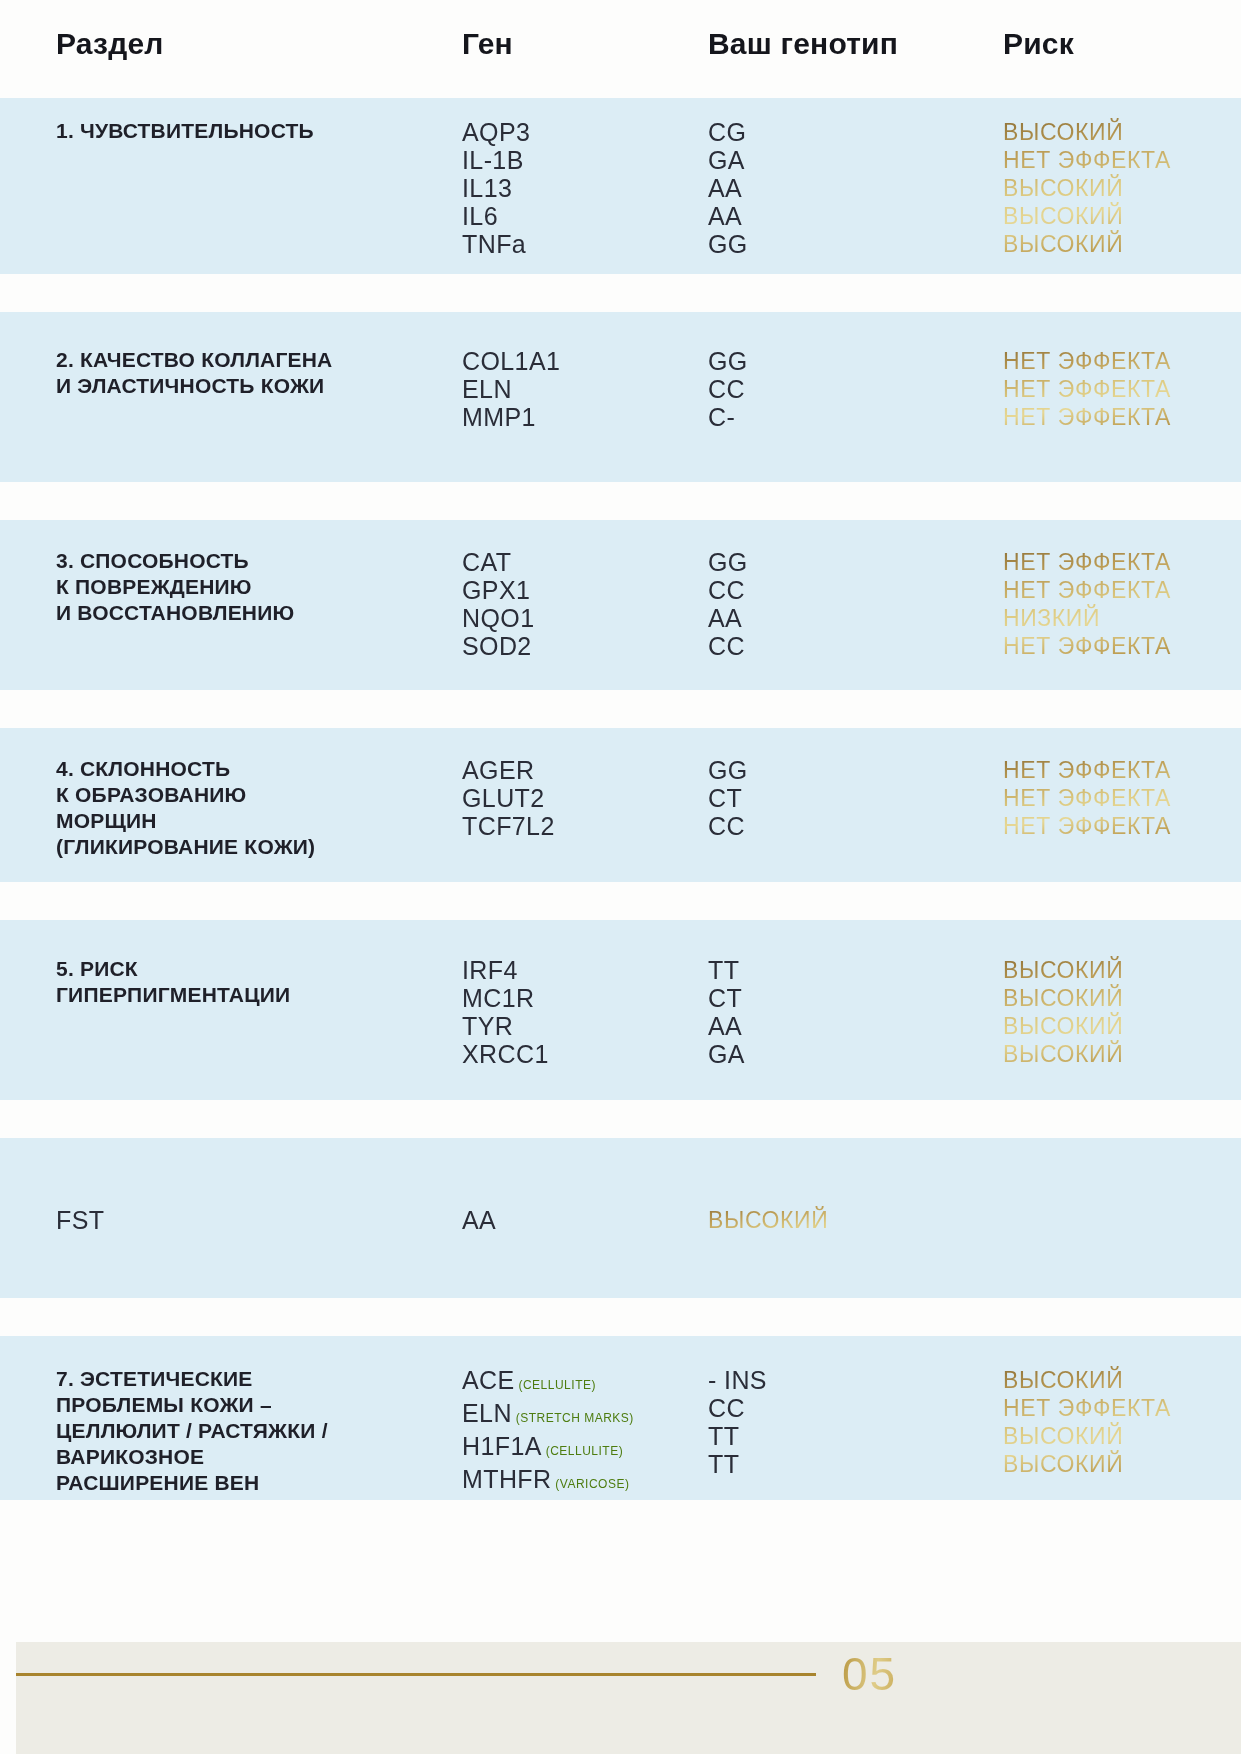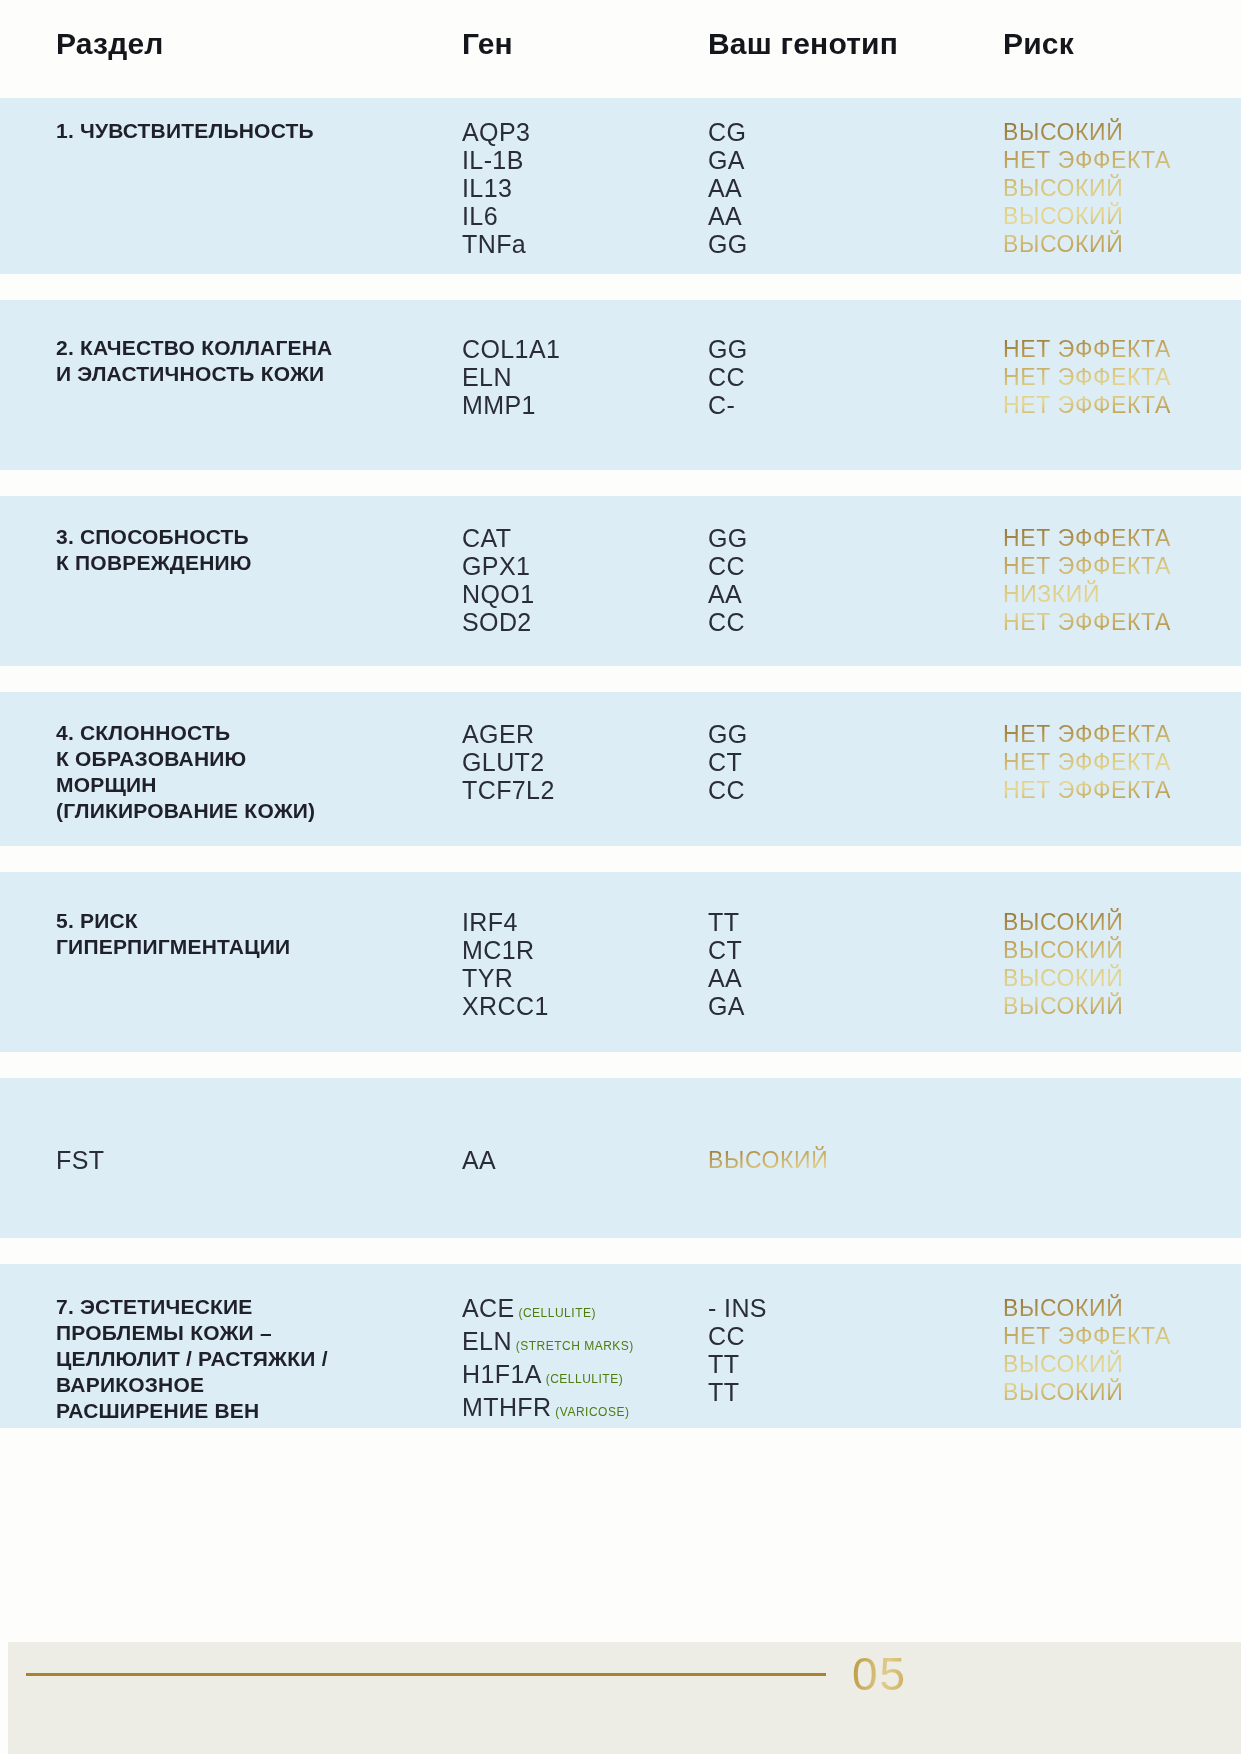--- a/index.html
+++ b/index.html
@@ -36,21 +36,21 @@
     font-size:30px;font-weight:800;color:#15161c;letter-spacing:0.2px;
   }
   
   .section{
     background:#dcedf5;
     box-sizing:border-box;
     display:grid;
     grid-template-columns:406px 246px 295px auto;
     padding-left:56px;padding-right:20px;
     align-items:start;
-    margin-bottom:26px;
+    margin-bottom:38px;
   }
   .section:nth-of-type(1){min-height:176px;padding-top:20px;}
   .section:nth-of-type(2){min-height:170px;padding-top:35px;}
   .section:nth-of-type(3){min-height:170px;padding-top:28px;}
   .section:nth-of-type(4){min-height:154px;padding-top:28px;}
   .section:nth-of-type(5){min-height:180px;padding-top:36px;}
   .section:nth-of-type(6){min-height:160px;padding-top:68px;}
   .section:nth-of-type(7){min-height:164px;padding-top:30px;margin-bottom:28px;margin-top:17px;}
   .title-line{
     font-size:21px;line-height:26px;font-weight:800;
@@ -68,22 +68,22 @@
   }
   @supports ((-webkit-background-clip:text) or (background-clip:text)){
     .risks{color:transparent;}
   }
   .risk{
     font-size:23px;line-height:28px;font-weight:400;
     letter-spacing:0.6px;white-space:nowrap;
   }
   
   .ftr{
-    position:absolute;left:8px;right:0;bottom:0;
-    height:112px;background:#edece5;padding-left:18px;
+    position:absolute;left:16px;right:0;bottom:0;
+    height:112px;background:#edece5;
   }
   .ftr-row{
     height:64px;display:flex;align-items:center;
   }
   .rule{width:800px;height:3px;background:#a8842e;flex:none;}
   .pagenum{
     margin-left:26px;
     font-size:46px;font-weight:300;letter-spacing:2px;
     background:linear-gradient(100deg,#bfa04d 10%,#dfcc88 60%,#c9ab58 100%);
     -webkit-background-clip:text;background-clip:text;
@@ -153,20 +153,21 @@
           <div class="risk">НЕТ ЭФФЕКТА</div>
           <div class="risk">НЕТ ЭФФЕКТА</div>
           <div class="risk">НЕТ ЭФФЕКТА</div>
         </div>
   </section>
 
   <section class="section">
     <div class="cell titles">
           <div class="title-line">3. СПОСОБНОСТЬ</div>
           <div class="title-line">К ПОВРЕЖДЕНИЮ</div>
+          <div class="title-line">И ВОССТАНОВЛЕНИЮ</div>
         </div>
     <div class="cell genes">
           <div class="gene">CAT</div>
           <div class="gene">GPX1</div>
           <div class="gene">NQO1</div>
           <div class="gene">SOD2</div>
         </div>
     <div class="cell genos">
           <div class="geno">GG</div>
           <div class="geno">CC</div>

